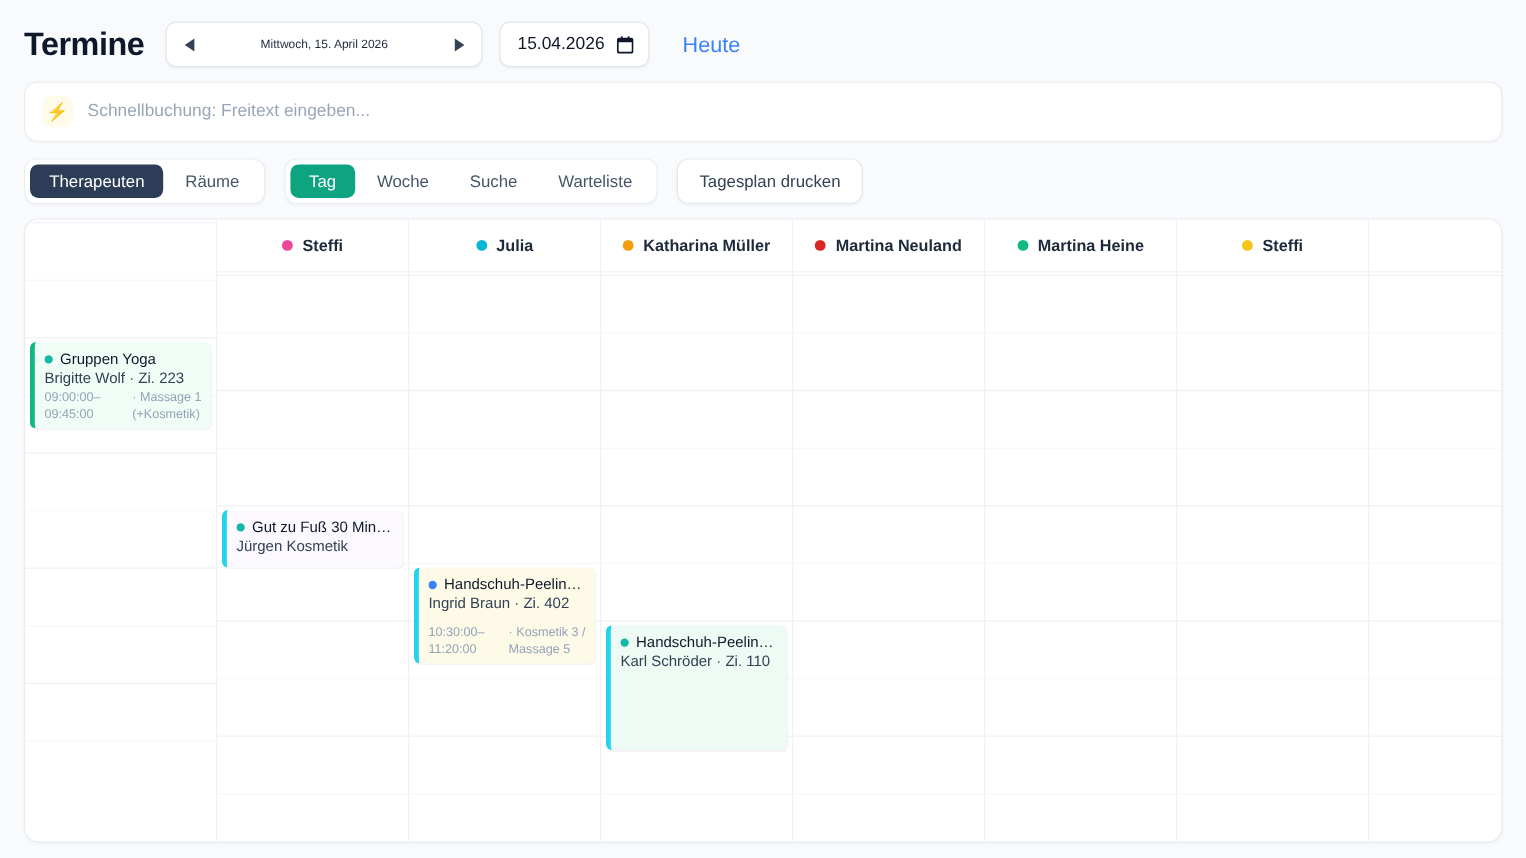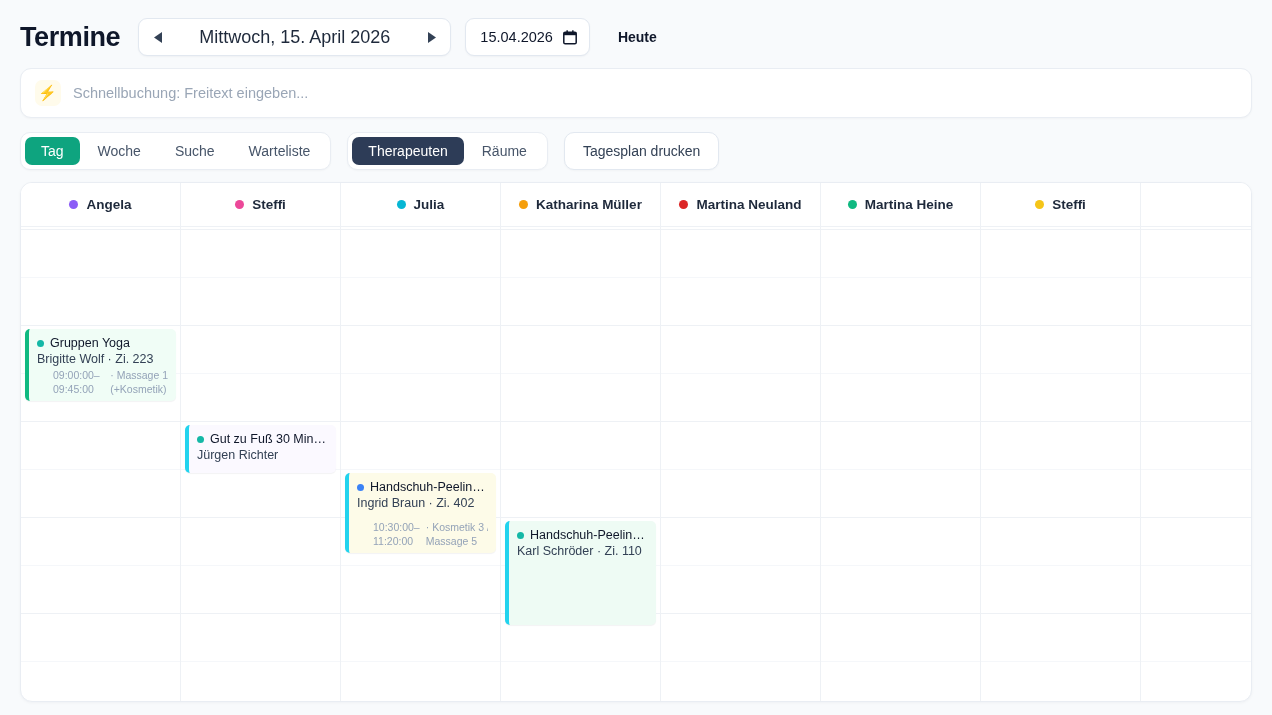--- a/index.html
+++ b/index.html
@@ -39,21 +39,21 @@
     overflow: hidden;
   }
   .navbtn {
     width: 38px; height: 36px;
     display: flex; align-items: center; justify-content: center;
     background: transparent; border: none; cursor: pointer;
     color: #334155;
   }
   .navbtn svg { display:block; }
   .date-label {
-    font-size: 18px;
+    font-size: 10px;
     color: #1e293b;
     padding: 0 22px;
     white-space: nowrap;
     min-width: 186px;
     text-align: center;
   }
   .date-input {
     display: flex;
     align-items: center;
     gap: 10px;
@@ -66,27 +66,26 @@
     cursor: pointer;
   }
   .date-input .dv {
     font-size: 14.5px;
     color: #0f172a;
   }
   .cal-icon { color:#0f172a; display:flex; align-items:center; }
   .today-btn {
     background: transparent;
     border: none;
-    font-size: 14px;
-    color: #0f172a;
+    font-size: 18px;
+    color: #3b82f6;
     padding: 8px 14px;
     border-radius: 8px;
     cursor: default;
     font-family: inherit;
-    font-weight: bold;
   }
 
   
   .quickbar {
     margin: 0 20px;
     height: 50px;
     background: #ffffff;
     border: 1px solid #e9edf3;
     border-radius: 11px;
     display: flex;
@@ -262,21 +261,21 @@
   }
   .appt-foot {
     display: flex;
     justify-content: space-between;
     gap: 6px;
     font-size: 10.5px;
     color: #94a3b8;
     line-height: 14px;
     margin-top: auto;
   }
-  .appt-foot .tcol { white-space: nowrap; margin-left: 16px; }
+  .appt-foot .tcol { white-space: nowrap; }
   .appt-foot .rcol { text-align: left; white-space: nowrap; overflow:hidden; text-overflow:ellipsis; }
   .appt.flexcard { display: flex; flex-direction: column; }
 </style>
 </head>
 <body>
 
 <div class="topbar">
   <div class="page-title">Termine</div>
 
   <div class="datenav">
@@ -308,42 +307,38 @@
   <button class="today-btn">Heute</button>
 </div>
 
 <div class="quickbar">
   <span class="bolt-badge">⚡</span>
   <input class="quick-input" type="text" placeholder="Schnellbuchung: Freitext eingeben..." style="">
 </div>
 
 <div class="toolbar">
   <div class="segment">
+    <button class="seg-btn active-dark">Therapeuten</button>
+    <button class="seg-btn">Räume</button>
+  </div>
+
+  <div class="segment">
     <button class="seg-btn active-green">Tag</button>
     <button class="seg-btn">Woche</button>
     <button class="seg-btn">Suche</button>
     <button class="seg-btn">Warteliste</button>
   </div>
 
-  <div class="segment">
-    <button class="seg-btn active-dark">Therapeuten</button>
-    <button class="seg-btn">Räume</button>
-  </div>
-
   <button class="plain-btn">Tagesplan drucken</button>
 </div>
 
 <div class="cal-card">
   <div class="cal-grid">
     <div class="cols" id="cols">
         <div class="col">
-          <div class="col-head">
-            <span class="dot" style="background: rgb(139, 92, 246);"></span>
-            <span>Angela</span>
-          </div>
           <div class="col-body">
             <div class="hline" style="top: 2px;"></div>
             <div class="hline half" style="top: 50px;"></div>
             <div class="hline" style="top: 98px;"></div>
             <div class="hline half" style="top: 146px;"></div>
             <div class="hline" style="top: 194px;"></div>
             <div class="hline half" style="top: 242px;"></div>
             <div class="hline" style="top: 290px;"></div>
             <div class="hline half" style="top: 338px;"></div>
             <div class="hline" style="top: 386px;"></div>
@@ -381,21 +376,21 @@
             <div class="hline half" style="top: 242px;"></div>
             <div class="hline" style="top: 290px;"></div>
             <div class="hline half" style="top: 338px;"></div>
             <div class="hline" style="top: 386px;"></div>
             <div class="hline half" style="top: 434px;"></div>
             <div class="appt" style="top: 198px; height: 48px; background: rgb(251, 249, 255); border-left-color: rgb(34, 211, 238);">
               <div class="appt-title">
                 <span class="tdot" style="background: rgb(20, 184, 166);"></span>
                 <span class="txt">Gut zu Fuß 30 Minu…</span>
               </div>
-              <div class="appt-sub">Jürgen Richter</div>
+              <div class="appt-sub">Jürgen Kosmetik</div>
             </div>
           </div>
         </div>
         <div class="col">
           <div class="col-head">
             <span class="dot" style="background: rgb(6, 182, 212);"></span>
             <span>Julia</span>
           </div>
           <div class="col-body">
             <div class="hline" style="top: 2px;"></div>

